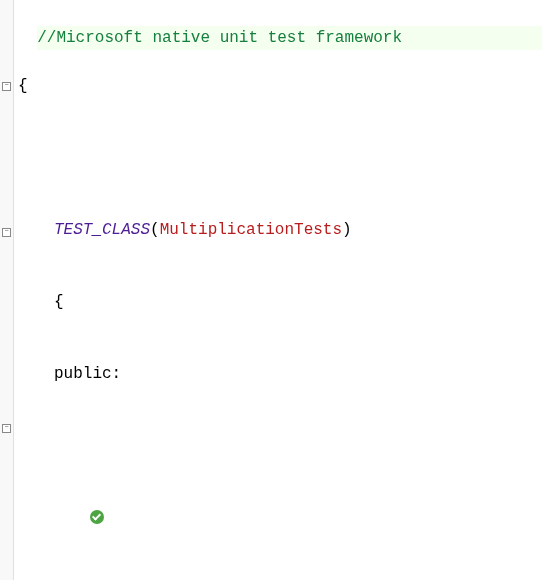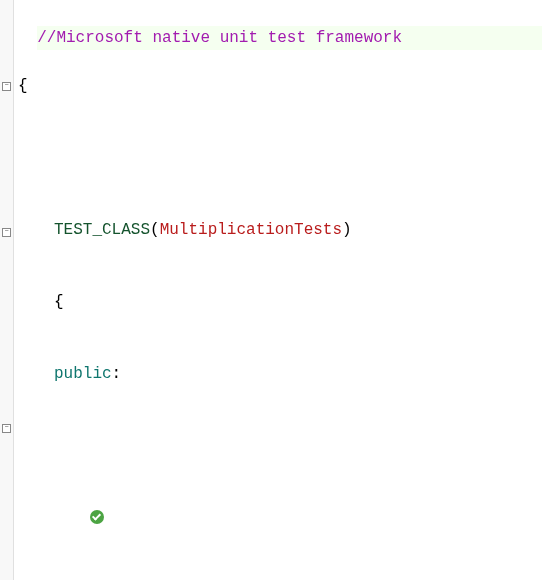--- a/index.html
+++ b/index.html
@@ -50,24 +50,24 @@
       top: 0;
       right: 0;
       padding: 2px 4px;
       white-space: pre;
     }
     .line {
       display: block;
       height: 24px;
       line-height: 24px;
     }
-    .comment { color: #a21caf; }
-    .keyword-brown { color: #14532d; }
+    .comment { color: #15803d; }
+    .keyword-brown { color: #4c1d95; font-style: italic; }
     .type-teal { color: #b91c1c; }
-    .keyword-blue { color: #0f766e; }
+    .keyword-blue { color: #000000; }
     .paren { color: #000; }
     .brace { color: #000; }
     .plain { color: #000; }
     .highlight-line {
       background: #f5fff0;
       display: inline-block;
       width: 100%;
     }
     .indent1 { padding-left: 36px; }
     .indent2 { padding-left: 72px; }

